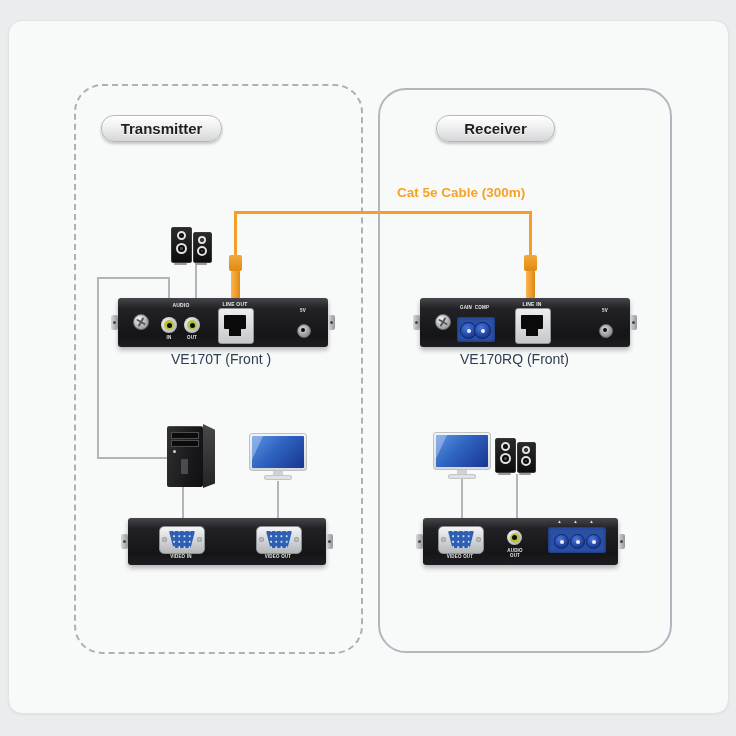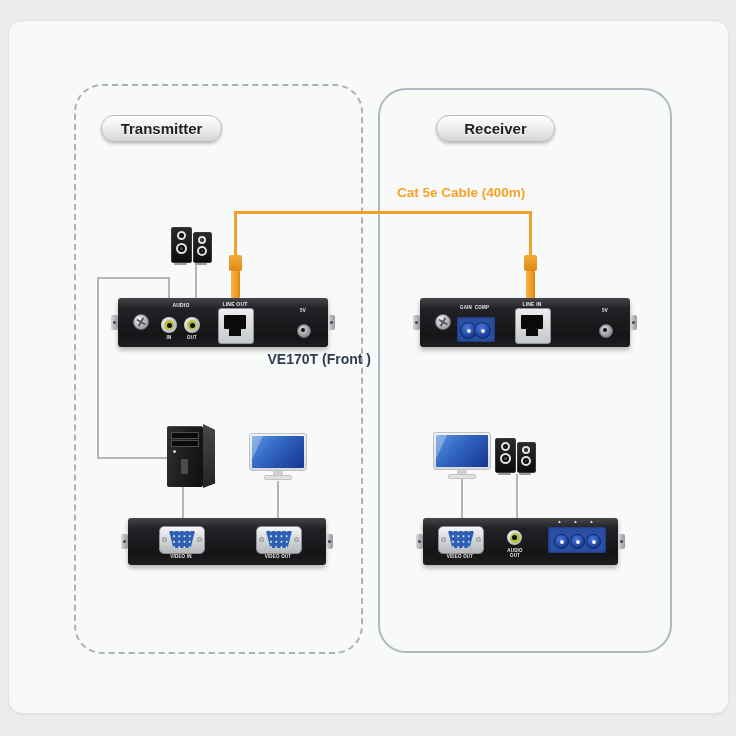--- a/index.html
+++ b/index.html
@@ -9,21 +9,21 @@
   .card{position:absolute;left:8px;top:20px;width:719px;height:692px;background:#f8f9f9;
         border:1px solid #e0e2e3;border-radius:14px;box-shadow:0 1px 3px rgba(0,0,0,.05);}
   .panel{position:absolute;border-radius:28px;}
   .panel-tx{left:73px;top:83px;width:285px;height:566px;border:2px dashed #aab1b8;}
   .panel-rx{left:377px;top:87px;width:290px;height:561px;border:2px solid #b0b8bf;}
   .pill{position:absolute;height:25px;border-radius:13px;
         background:linear-gradient(180deg,#ffffff 0%,#f1f1f2 40%,#d5d6d8 100%);
         border:1px solid #b6b9bc;box-shadow:0 2px 3px rgba(0,0,0,.22),inset 0 1px 0 #fff;
         display:flex;align-items:center;justify-content:center;
         font-size:15px;font-weight:700;color:#1f1f1f;text-shadow:0 1px 0 rgba(255,255,255,.8);}
-  .lbl{position:absolute;font-weight:bold;font-size:14px;color:#2e3e52;text-align:right;width:200px;}
+  .lbl{position:absolute;font-weight:normal;font-size:14px;color:#2e3e52;text-align:left;width:200px;}
   .cable-lbl{position:absolute;font-weight:bold;font-size:13.5px;color:#f5a227;}
   .gl{position:absolute;background:#b3b6b9;}
   .ol{position:absolute;background:#f59e2a;}
   .device{position:absolute;border-radius:3px;box-shadow:0 3px 5px rgba(0,0,0,.28);
         background:linear-gradient(180deg,#45454a 0%,#222226 22%,#151518 75%,#1e1e22 100%);}
   .tiny{position:absolute;font-size:5px;color:#e8e8e8;text-align:center;line-height:6px;
         font-weight:bold;letter-spacing:.2px;}
   .tiny4{font-size:4.5px;line-height:5px;}
   .ear{position:absolute;width:7px;height:15px;border-radius:2px;
         background:linear-gradient(90deg,#d6d8da,#95989b);}
@@ -100,21 +100,21 @@
     <div class="panel panel-rx abs" style="left:369px;top:67px;"></div>
   </div>
 
   <div class="pill" style="left:101px;top:115px;width:119px;">
     <span>Transmitter</span>
   </div>
   <div class="pill" style="left:407px;top:115px;width:117px;margin-left:29px;">
     <span>Receiver</span>
   </div>
 
-  <div class="cable-lbl" style="left:397px;top:185px;">Cat 5e Cable (400m)</div>
+  <div class="cable-lbl" style="left:397px;top:185px;">Cat 5e Cable (300m)</div>
   <div class="ol" style="left:234px;top:211px;width:298px;height:3px;"></div>
   <div class="ol" style="left:234px;top:211px;width:3px;height:46px;"></div>
   <div class="ol" style="left:529px;top:211px;width:3px;height:46px;"></div>
   <div class="plug" style="left:229px;top:255px;">
     <div class="boot"></div>
     <div class="pin"></div>
   </div>
   <div class="plug" style="left:524px;top:255px;">
     <div class="boot"></div>
     <div class="pin"></div>
@@ -180,20 +180,21 @@
     <div class="knob knob-lg" style="left:40px;top:24px;"></div>
     <div class="knob knob-lg" style="left:54px;top:24px;"></div>
     <div class="tiny" style="left:93px;top:3px;width:38px;">LINE IN</div>
     <div class="rj45" style="left:95px;top:10px;">
       <div class="op"></div>
       <div class="tab"></div>
     </div>
     <div class="tiny tiny4" style="left:169px;top:10px;width:32px;">5V</div>
     <div class="dc" style="left:179px;top:26px;"></div>
   </div>
+  <div class="lbl" style="left:460px;top:351px;">VE170RQ (Front)</div>
 
   <div class="pc" style="left:167px;top:424px;">
     <div class="pc-front">
       <div class="pc-bay" style="top:5px;"></div>
       <div class="pc-bay" style="top:13px;"></div>
       <div class="pc-btn"></div>
       <div class="pc-slot"></div>
     </div>
     <div class="pc-side"></div>
   </div>

